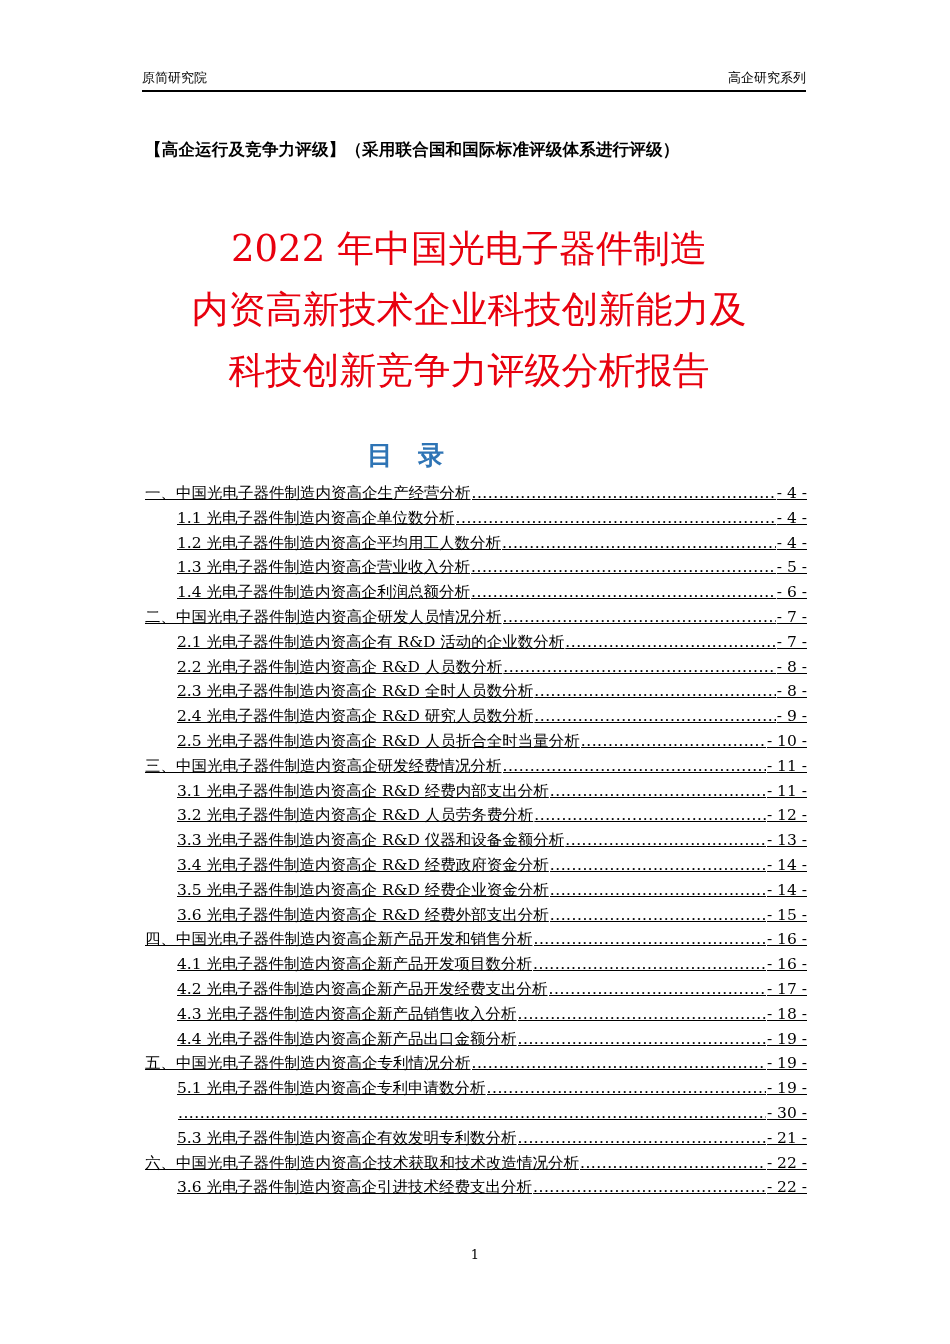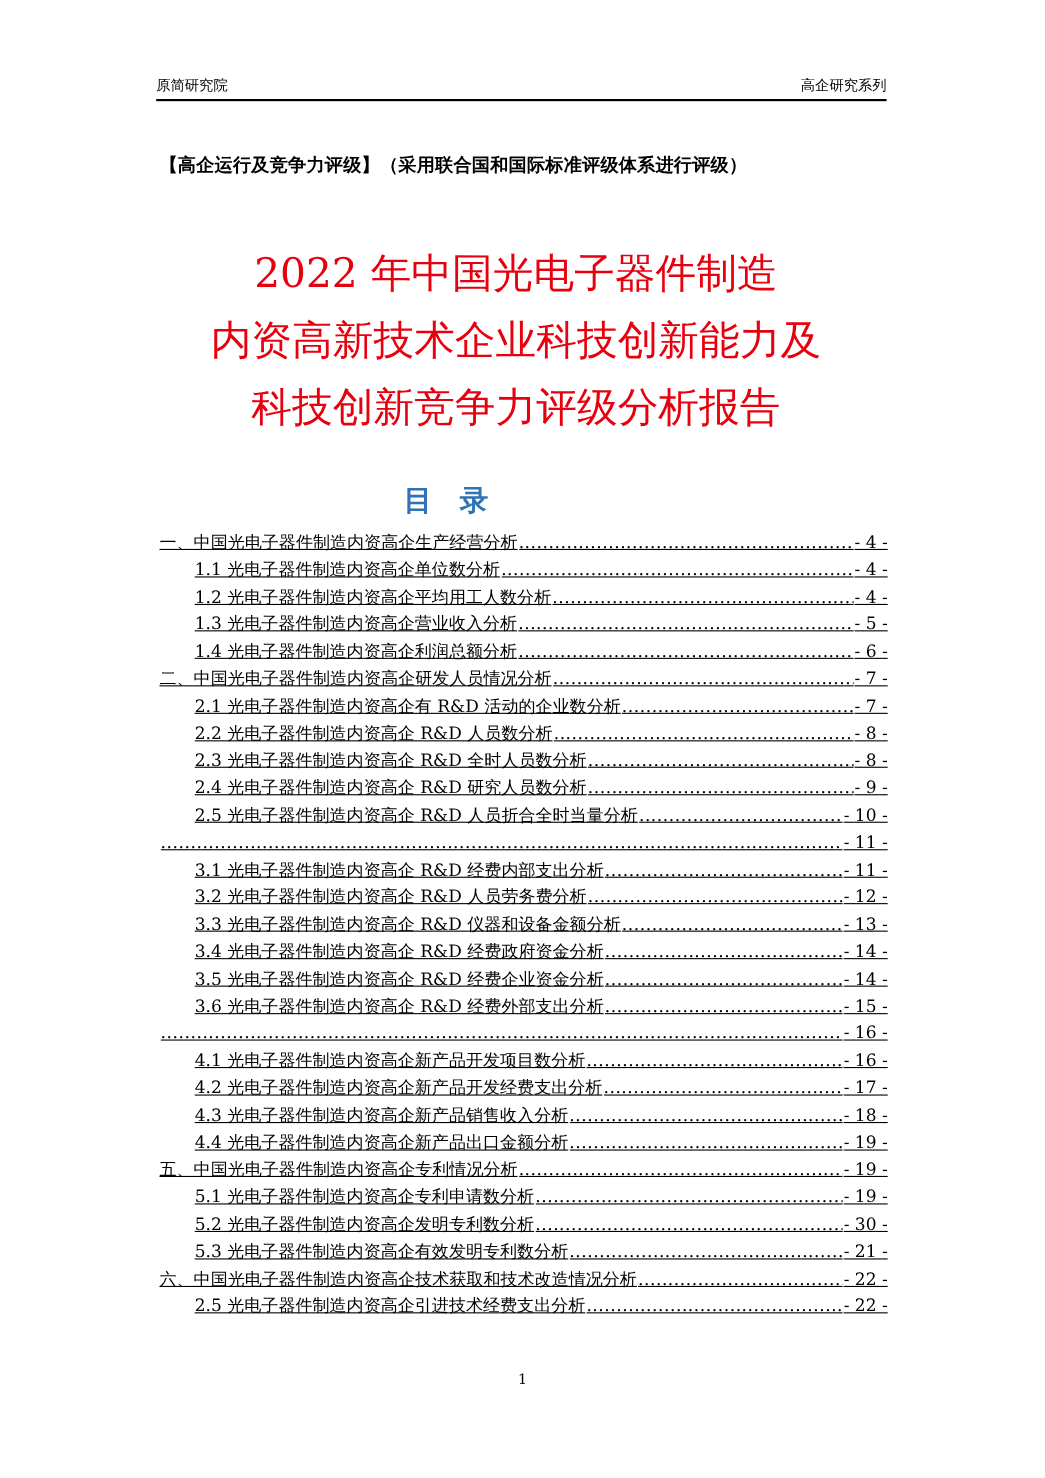--- a/index.html
+++ b/index.html
@@ -95,20 +95,21 @@
       <span class="label">2.4 光电子器件制造内资高企 R&amp;D 研究人员数分析</span>
       <span class="dots"></span>
       <span class="page">- 9 -</span>
     </div>
     <div class="toc-row lvl2">
       <span class="label">2.5 光电子器件制造内资高企 R&amp;D 人员折合全时当量分析</span>
       <span class="dots"></span>
       <span class="page">- 10 -</span>
     </div>
     <div class="toc-row">
+      <span class="label">三、中国光电子器件制造内资高企研发经费情况分析</span>
       <span class="dots"></span>
       <span class="page">- 11 -</span>
     </div>
     <div class="toc-row lvl2">
       <span class="label">3.1 光电子器件制造内资高企 R&amp;D 经费内部支出分析</span>
       <span class="dots"></span>
       <span class="page">- 11 -</span>
     </div>
     <div class="toc-row lvl2">
       <span class="label">3.2 光电子器件制造内资高企 R&amp;D 人员劳务费分析</span>
@@ -129,20 +130,21 @@
       <span class="label">3.5 光电子器件制造内资高企 R&amp;D 经费企业资金分析</span>
       <span class="dots"></span>
       <span class="page">- 14 -</span>
     </div>
     <div class="toc-row lvl2">
       <span class="label">3.6 光电子器件制造内资高企 R&amp;D 经费外部支出分析</span>
       <span class="dots"></span>
       <span class="page">- 15 -</span>
     </div>
     <div class="toc-row">
+      <span class="label">四、中国光电子器件制造内资高企新产品开发和销售分析</span>
       <span class="dots"></span>
       <span class="page">- 16 -</span>
     </div>
     <div class="toc-row lvl2">
       <span class="label">4.1 光电子器件制造内资高企新产品开发项目数分析</span>
       <span class="dots"></span>
       <span class="page">- 16 -</span>
     </div>
     <div class="toc-row lvl2">
       <span class="label">4.2 光电子器件制造内资高企新产品开发经费支出分析</span>
@@ -163,34 +165,33 @@
       <span class="label">五、中国光电子器件制造内资高企专利情况分析</span>
       <span class="dots"></span>
       <span class="page">- 19 -</span>
     </div>
     <div class="toc-row lvl2">
       <span class="label">5.1 光电子器件制造内资高企专利申请数分析</span>
       <span class="dots"></span>
       <span class="page">- 19 -</span>
     </div>
     <div class="toc-row lvl2">
-      <span class="label">5.2 光电子器件制造内资高企发明专利数分析</span>
       <span class="dots"></span>
       <span class="page">- 30 -</span>
     </div>
     <div class="toc-row lvl2">
       <span class="label">5.3 光电子器件制造内资高企有效发明专利数分析</span>
       <span class="dots"></span>
       <span class="page">- 21 -</span>
     </div>
     <div class="toc-row">
       <span class="label">六、中国光电子器件制造内资高企技术获取和技术改造情况分析</span>
       <span class="dots"></span>
       <span class="page">- 22 -</span>
     </div>
     <div class="toc-row lvl2">
-      <span class="label">2.5 光电子器件制造内资高企引进技术经费支出分析</span>
+      <span class="label">3.6 光电子器件制造内资高企引进技术经费支出分析</span>
       <span class="dots"></span>
       <span class="page">- 22 -</span>
     </div>
   </div>
 
 <div class="page-number">1</div>
 
 </body></html>

